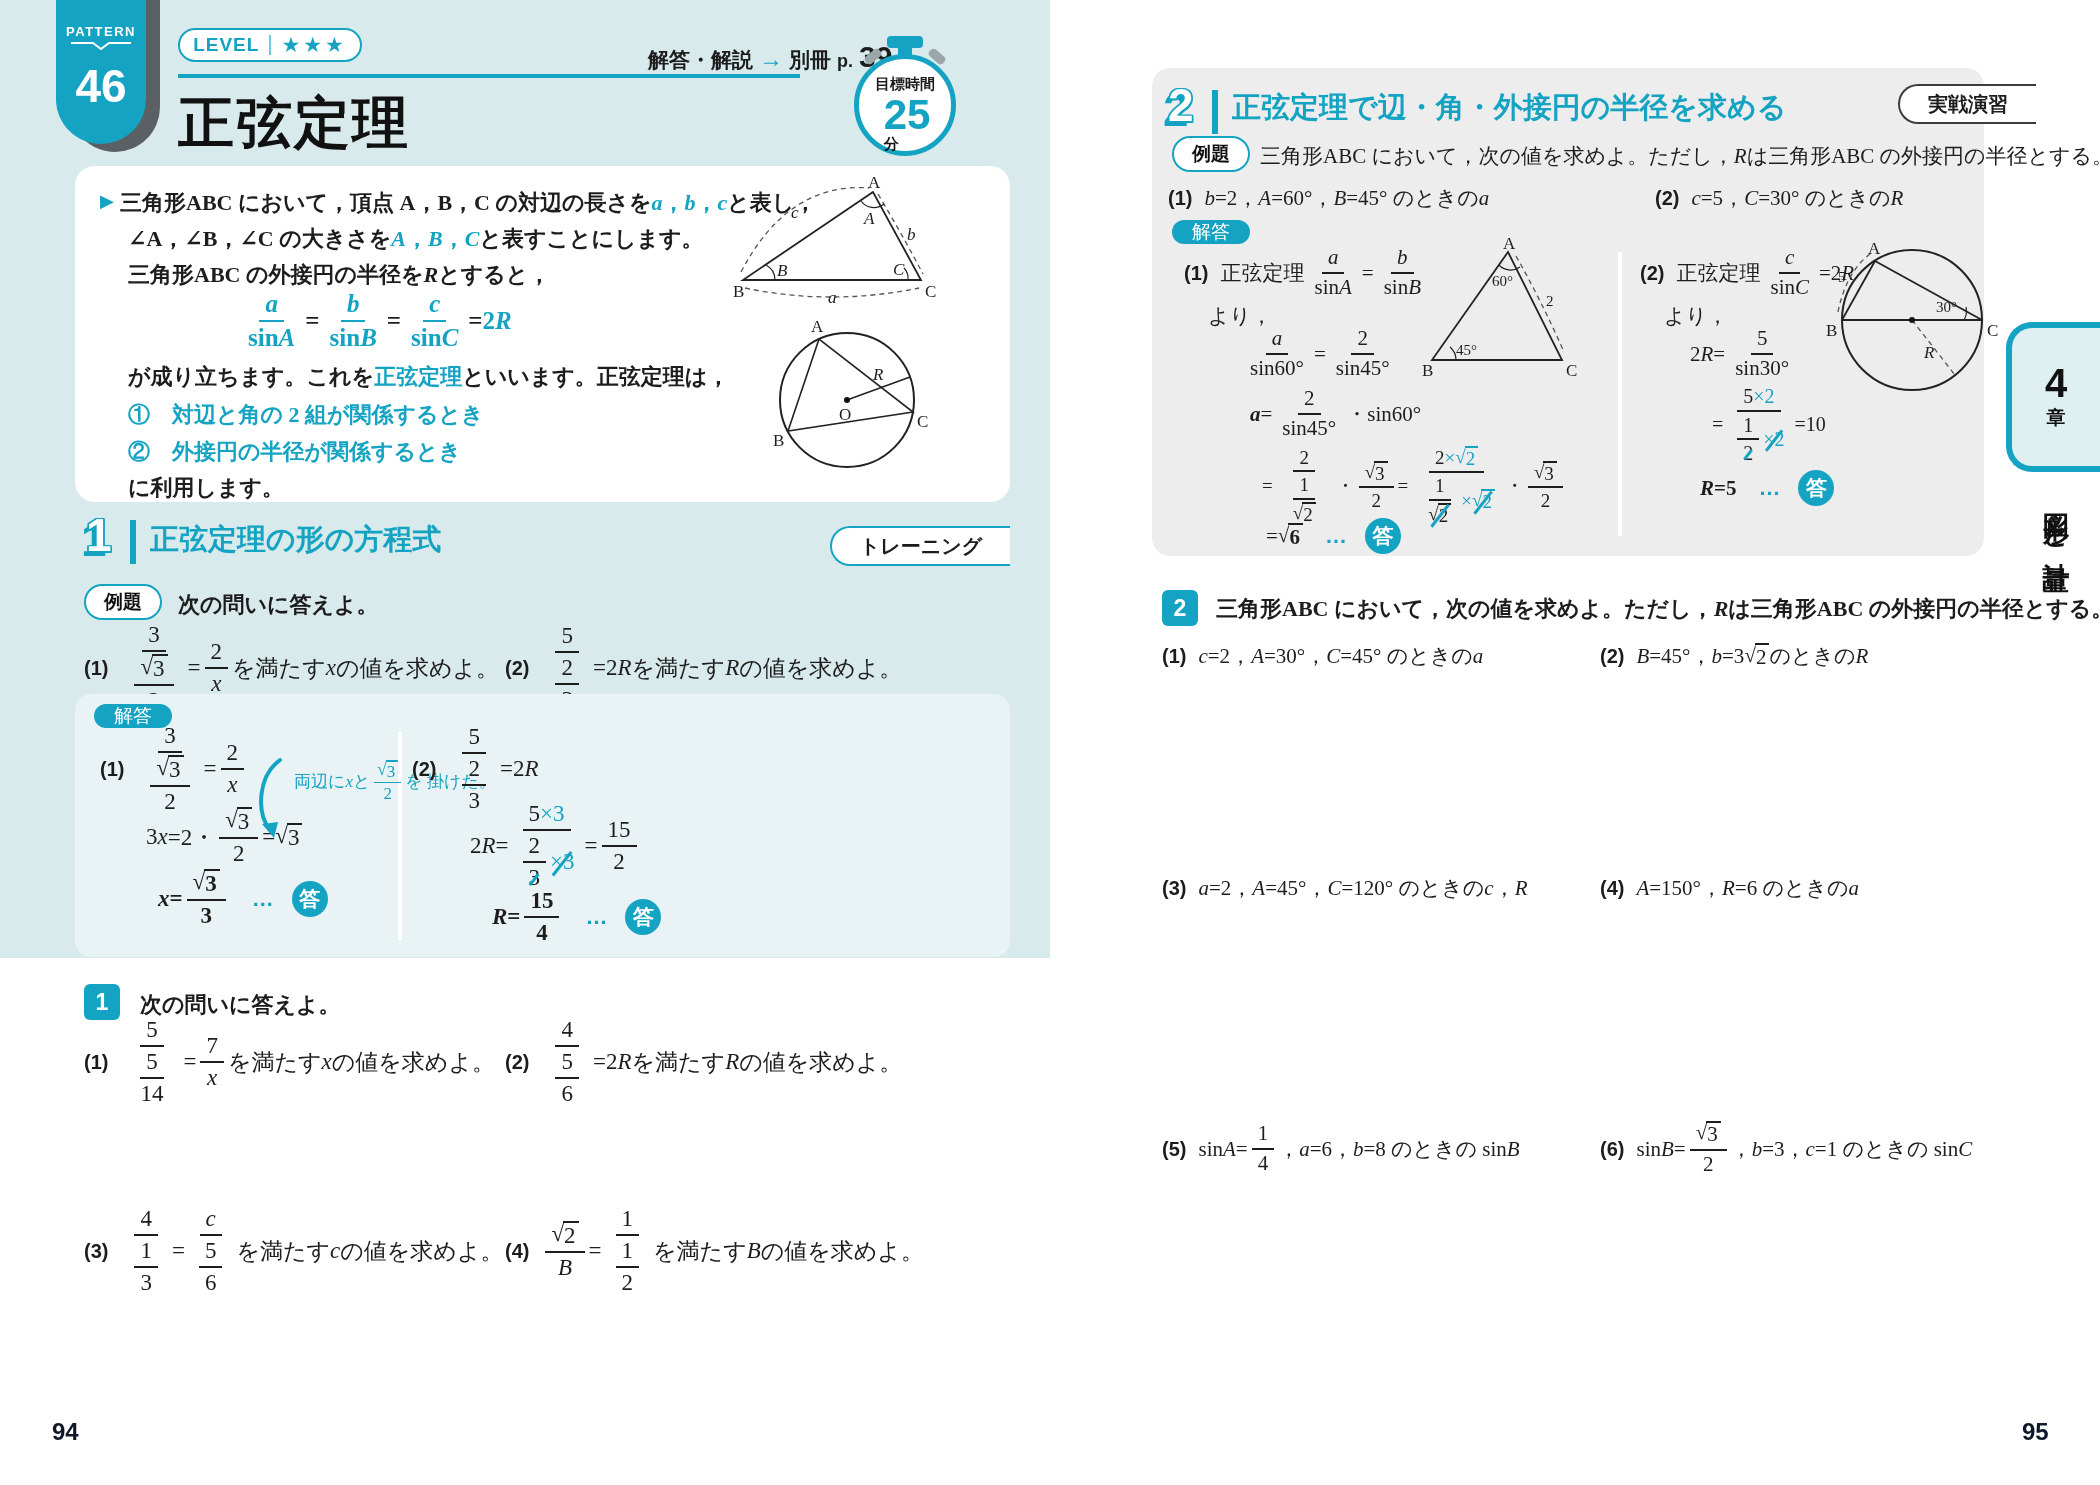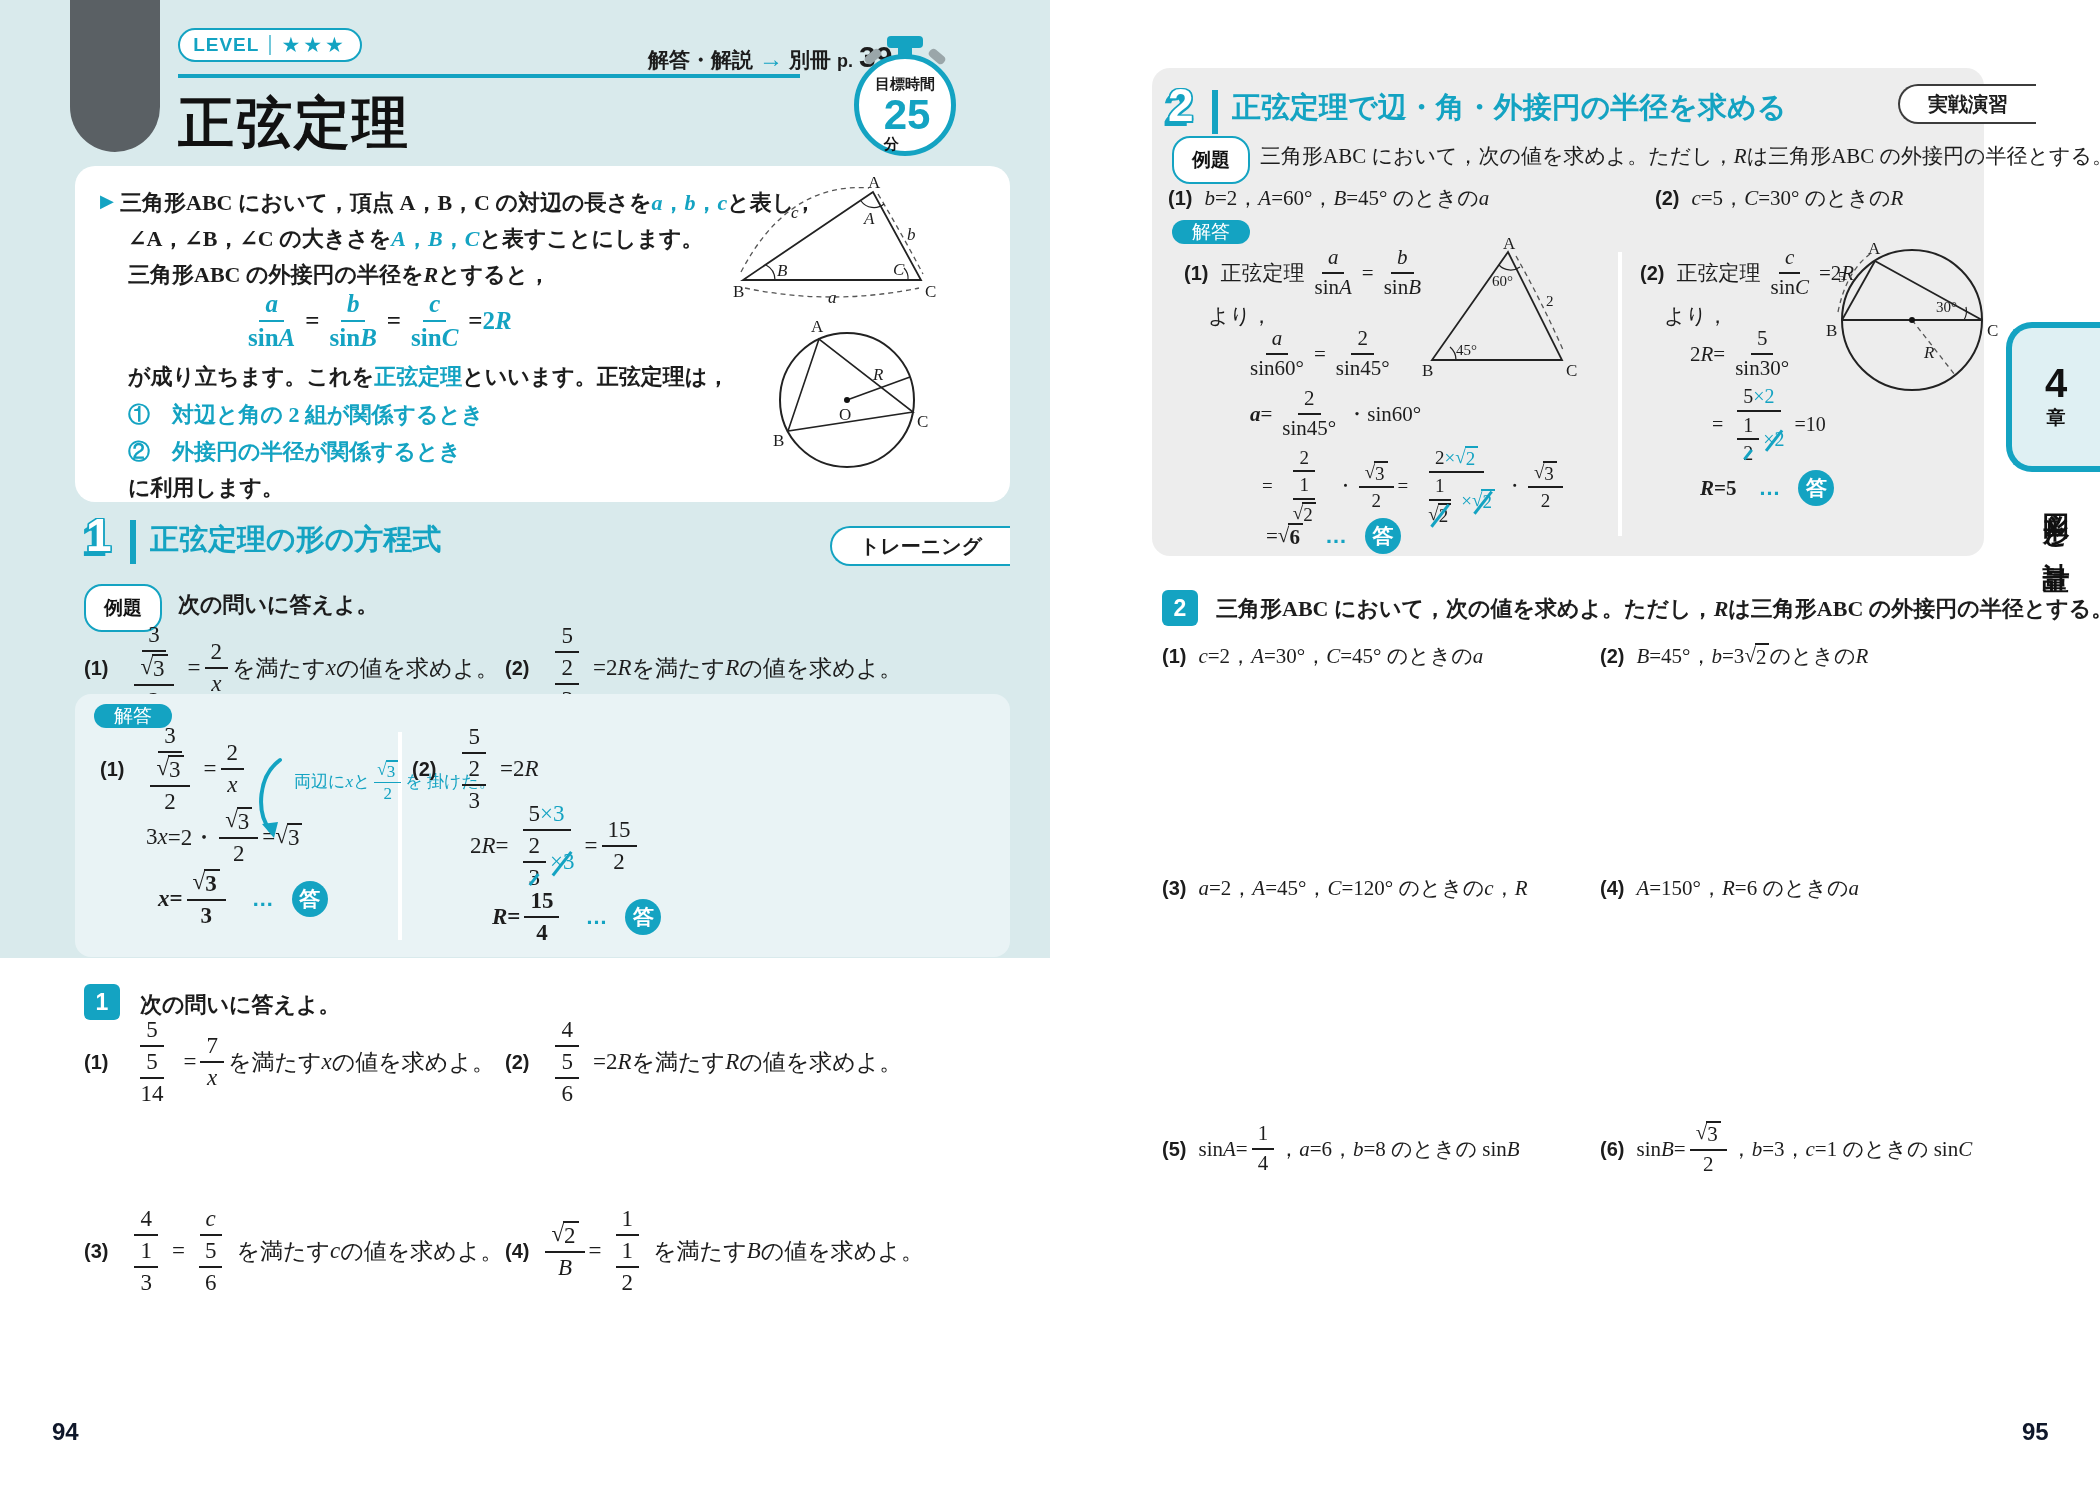--- a/index.html
+++ b/index.html
@@ -72,21 +72,21 @@
   .f-line .m{font-size:25px;font-weight:bold;}
 
   .sec-num{font-family:"Liberation Sans",sans-serif;font-size:46px;font-weight:900;color:#fff;
     text-shadow:-1.5px 0 var(--teal),1.5px 0 var(--teal),0 -1.5px var(--teal),0 1.5px var(--teal),
     -1.5px -1.5px var(--teal),1.5px 1.5px var(--teal),-1.5px 1.5px var(--teal),1.5px -1.5px var(--teal),
     -5px 5px 0 var(--teal);}
   .sec-bar{width:6px;height:44px;background:var(--teal);}
   .sec-title{color:var(--teal);font-size:29px;font-weight:900;}
   .train-pill{left:830px;top:526px;width:180px;height:40px;background:#fff;border:2.5px solid var(--teal);border-right:none;border-radius:20px 0 0 20px;display:flex;align-items:center;justify-content:center;font-size:20px;font-weight:bold;}
   .jitsu-pill{left:1898px;top:84px;width:138px;height:40px;background:#fff;border:2.5px solid #3c3c3c;border-right:none;border-radius:20px 0 0 20px;display:flex;align-items:center;justify-content:center;font-size:20px;font-weight:bold;}
-  .ex-pill{width:78px;height:48px;background:#fff;border:2.5px solid var(--teal);border-radius:18px;display:flex;align-items:center;justify-content:center;font-size:19px;font-weight:bold;color:#111;}
+  .ex-pill{width:78px;height:36px;background:#fff;border:2.5px solid var(--teal);border-radius:18px;display:flex;align-items:center;justify-content:center;font-size:19px;font-weight:bold;color:#111;}
   .ans-pill{width:78px;height:24px;background:var(--teal);border-radius:18px;display:flex;align-items:center;justify-content:center;font-size:19px;font-weight:normal;color:#fff;}
   .qrow{display:flex;align-items:center;gap:12px;}
   .qlabel{font-size:20px;font-weight:bold;font-family:"Liberation Sans",sans-serif;flex:none;}
   .ansbox{left:75px;top:694px;width:935px;height:263px;background:var(--ansbox);border-radius:16px;}
   .vdiv{background:#fff;width:4px;}
   .exbadge{width:36px;height:36px;background:var(--teal);border-radius:6px;color:#fff;display:flex;align-items:center;justify-content:center;font-size:23px;font-weight:bold;}
   .exintro{font-size:22px;font-weight:bold;}
   .pageno{font-size:24px;font-weight:bold;color:#0f172a;text-align:right;}
 
   .gray-panel{left:1152px;top:68px;width:832px;height:488px;background:var(--panel);border-radius:18px;}
@@ -103,20 +103,27 @@
   svg .small{font-size:15px;}
 </style>
 </head>
 <body>
 
 <div class="canvas">
 
   <div class="abs band"></div>
 
   <div class="abs pattern-shadow"></div>
+  <div class="abs pattern">
+    <span class="plabel">PATTERN</span>
+    <svg width="64" height="12" viewBox="0 0 64 12">
+      <polyline points="2,4 24,4 32,10 40,4 62,4" fill="none" stroke="#fff" stroke-width="2"></polyline>
+    </svg>
+    <span class="pnum">46</span>
+  </div>
 
   <div class="abs level-pill">
     <span class="lv">LEVEL</span>
     <span class="bar"></span>
     <span class="stars">★★★</span>
   </div>
   <div class="abs title-rule"></div>
 
   <div class="abs refline">
     <span class="ra">解答・解説</span>

